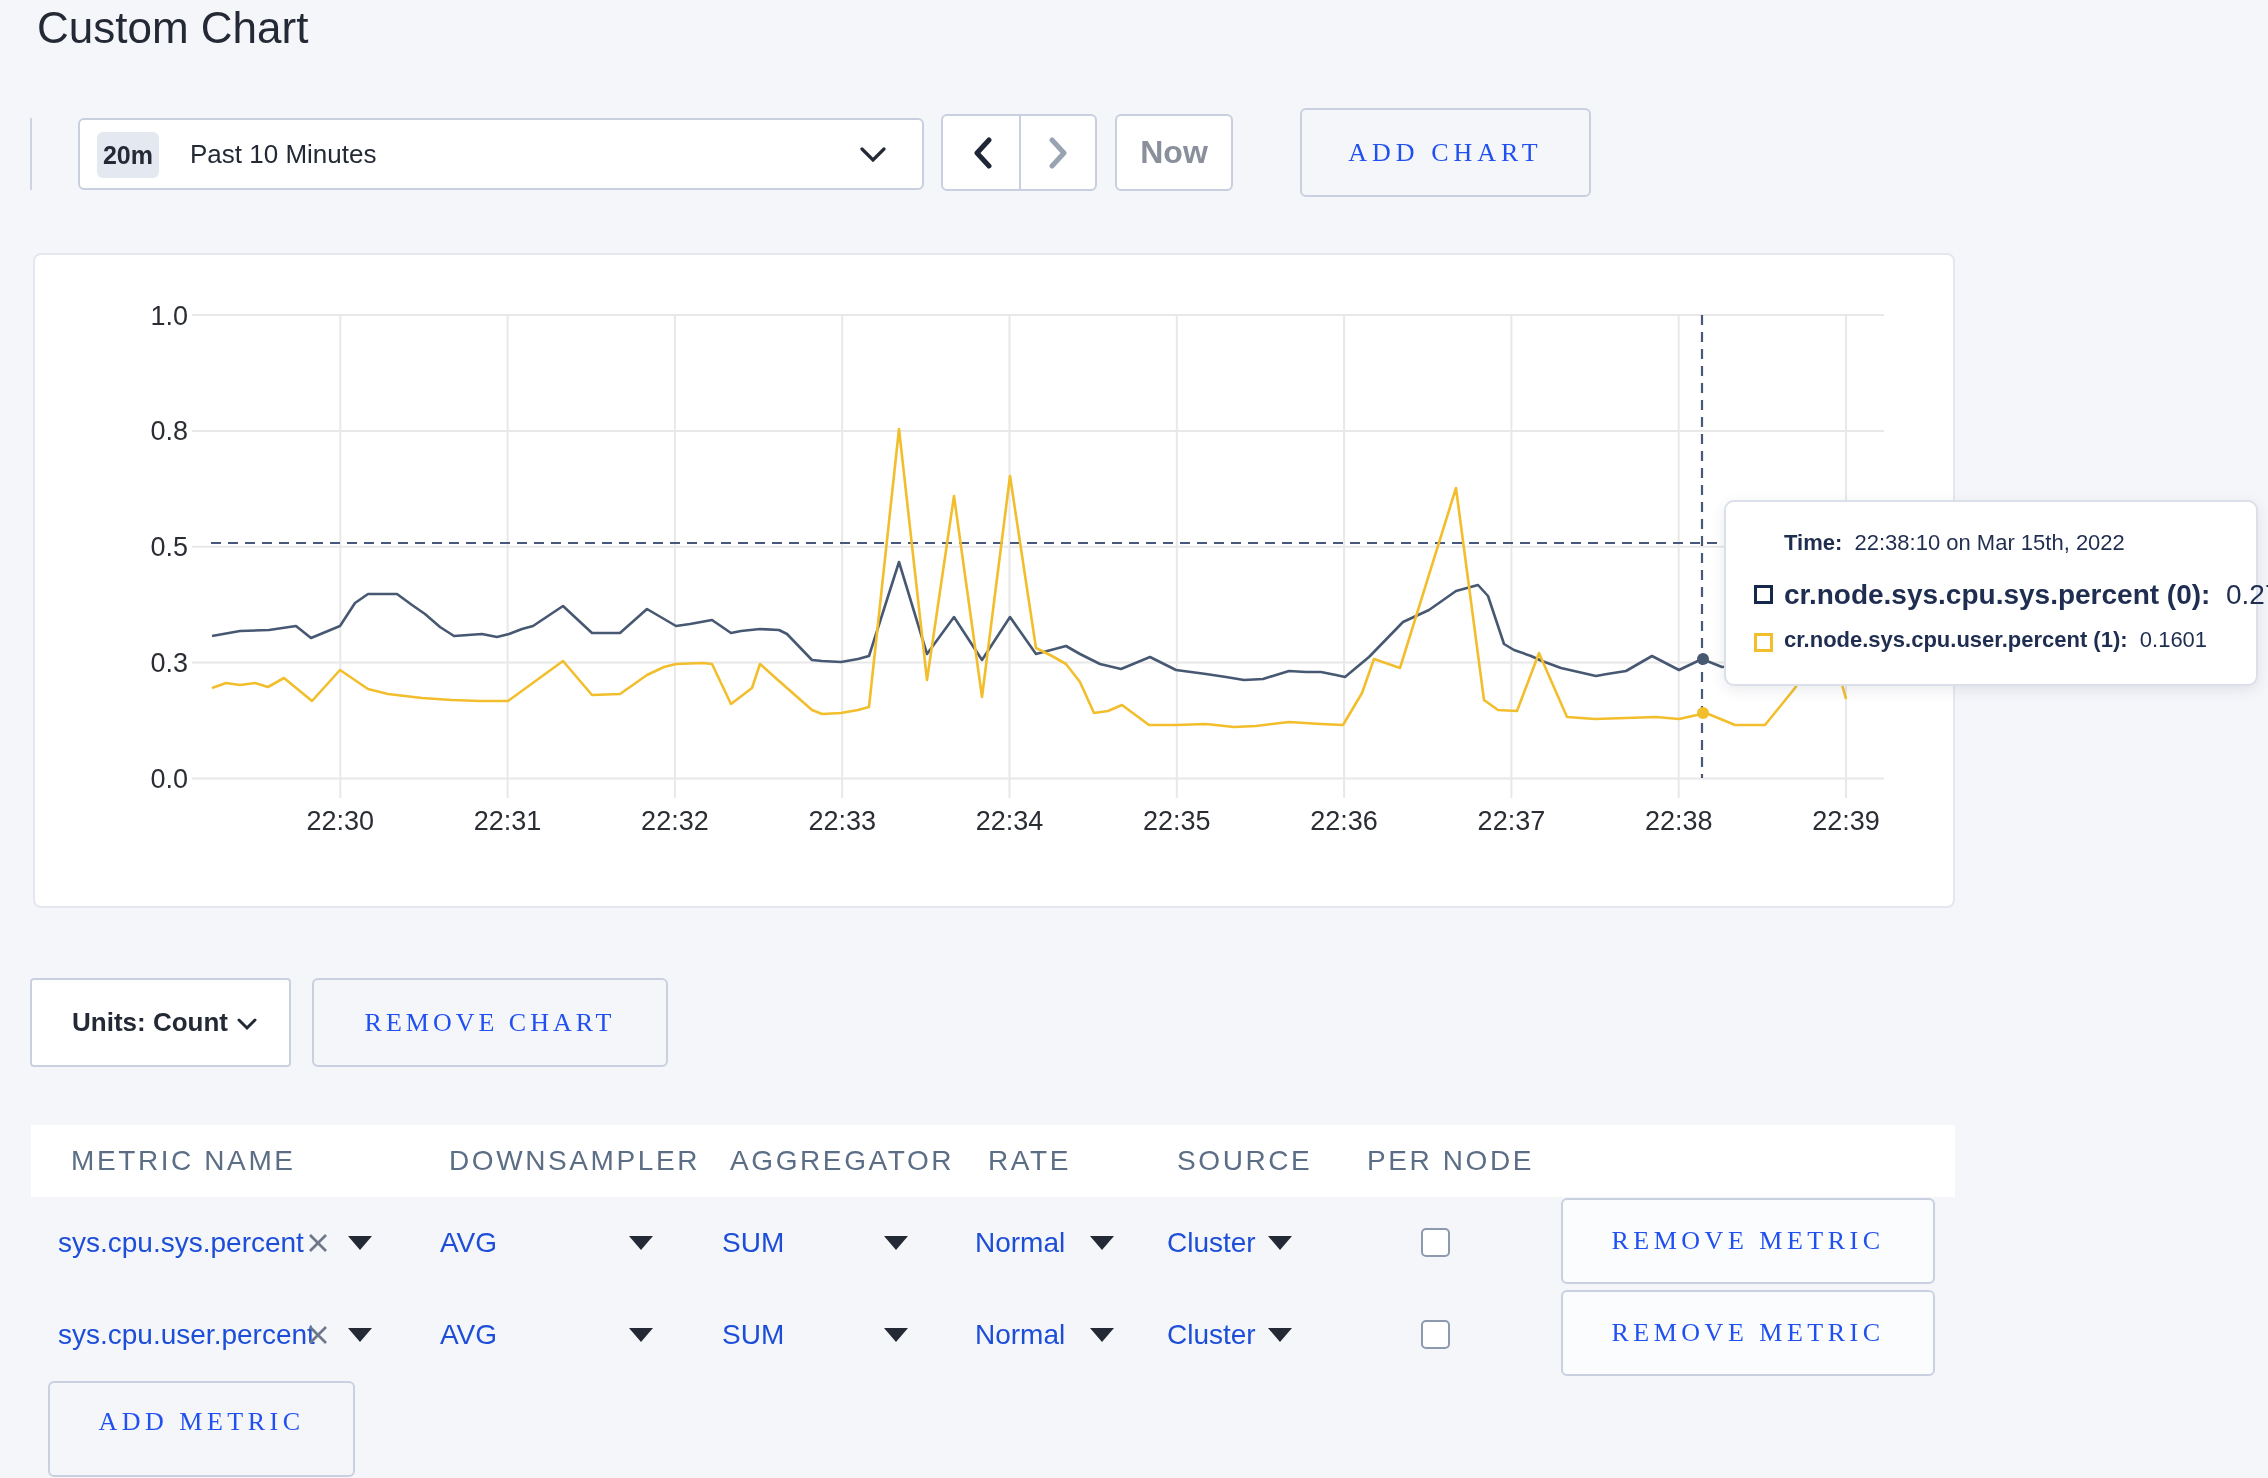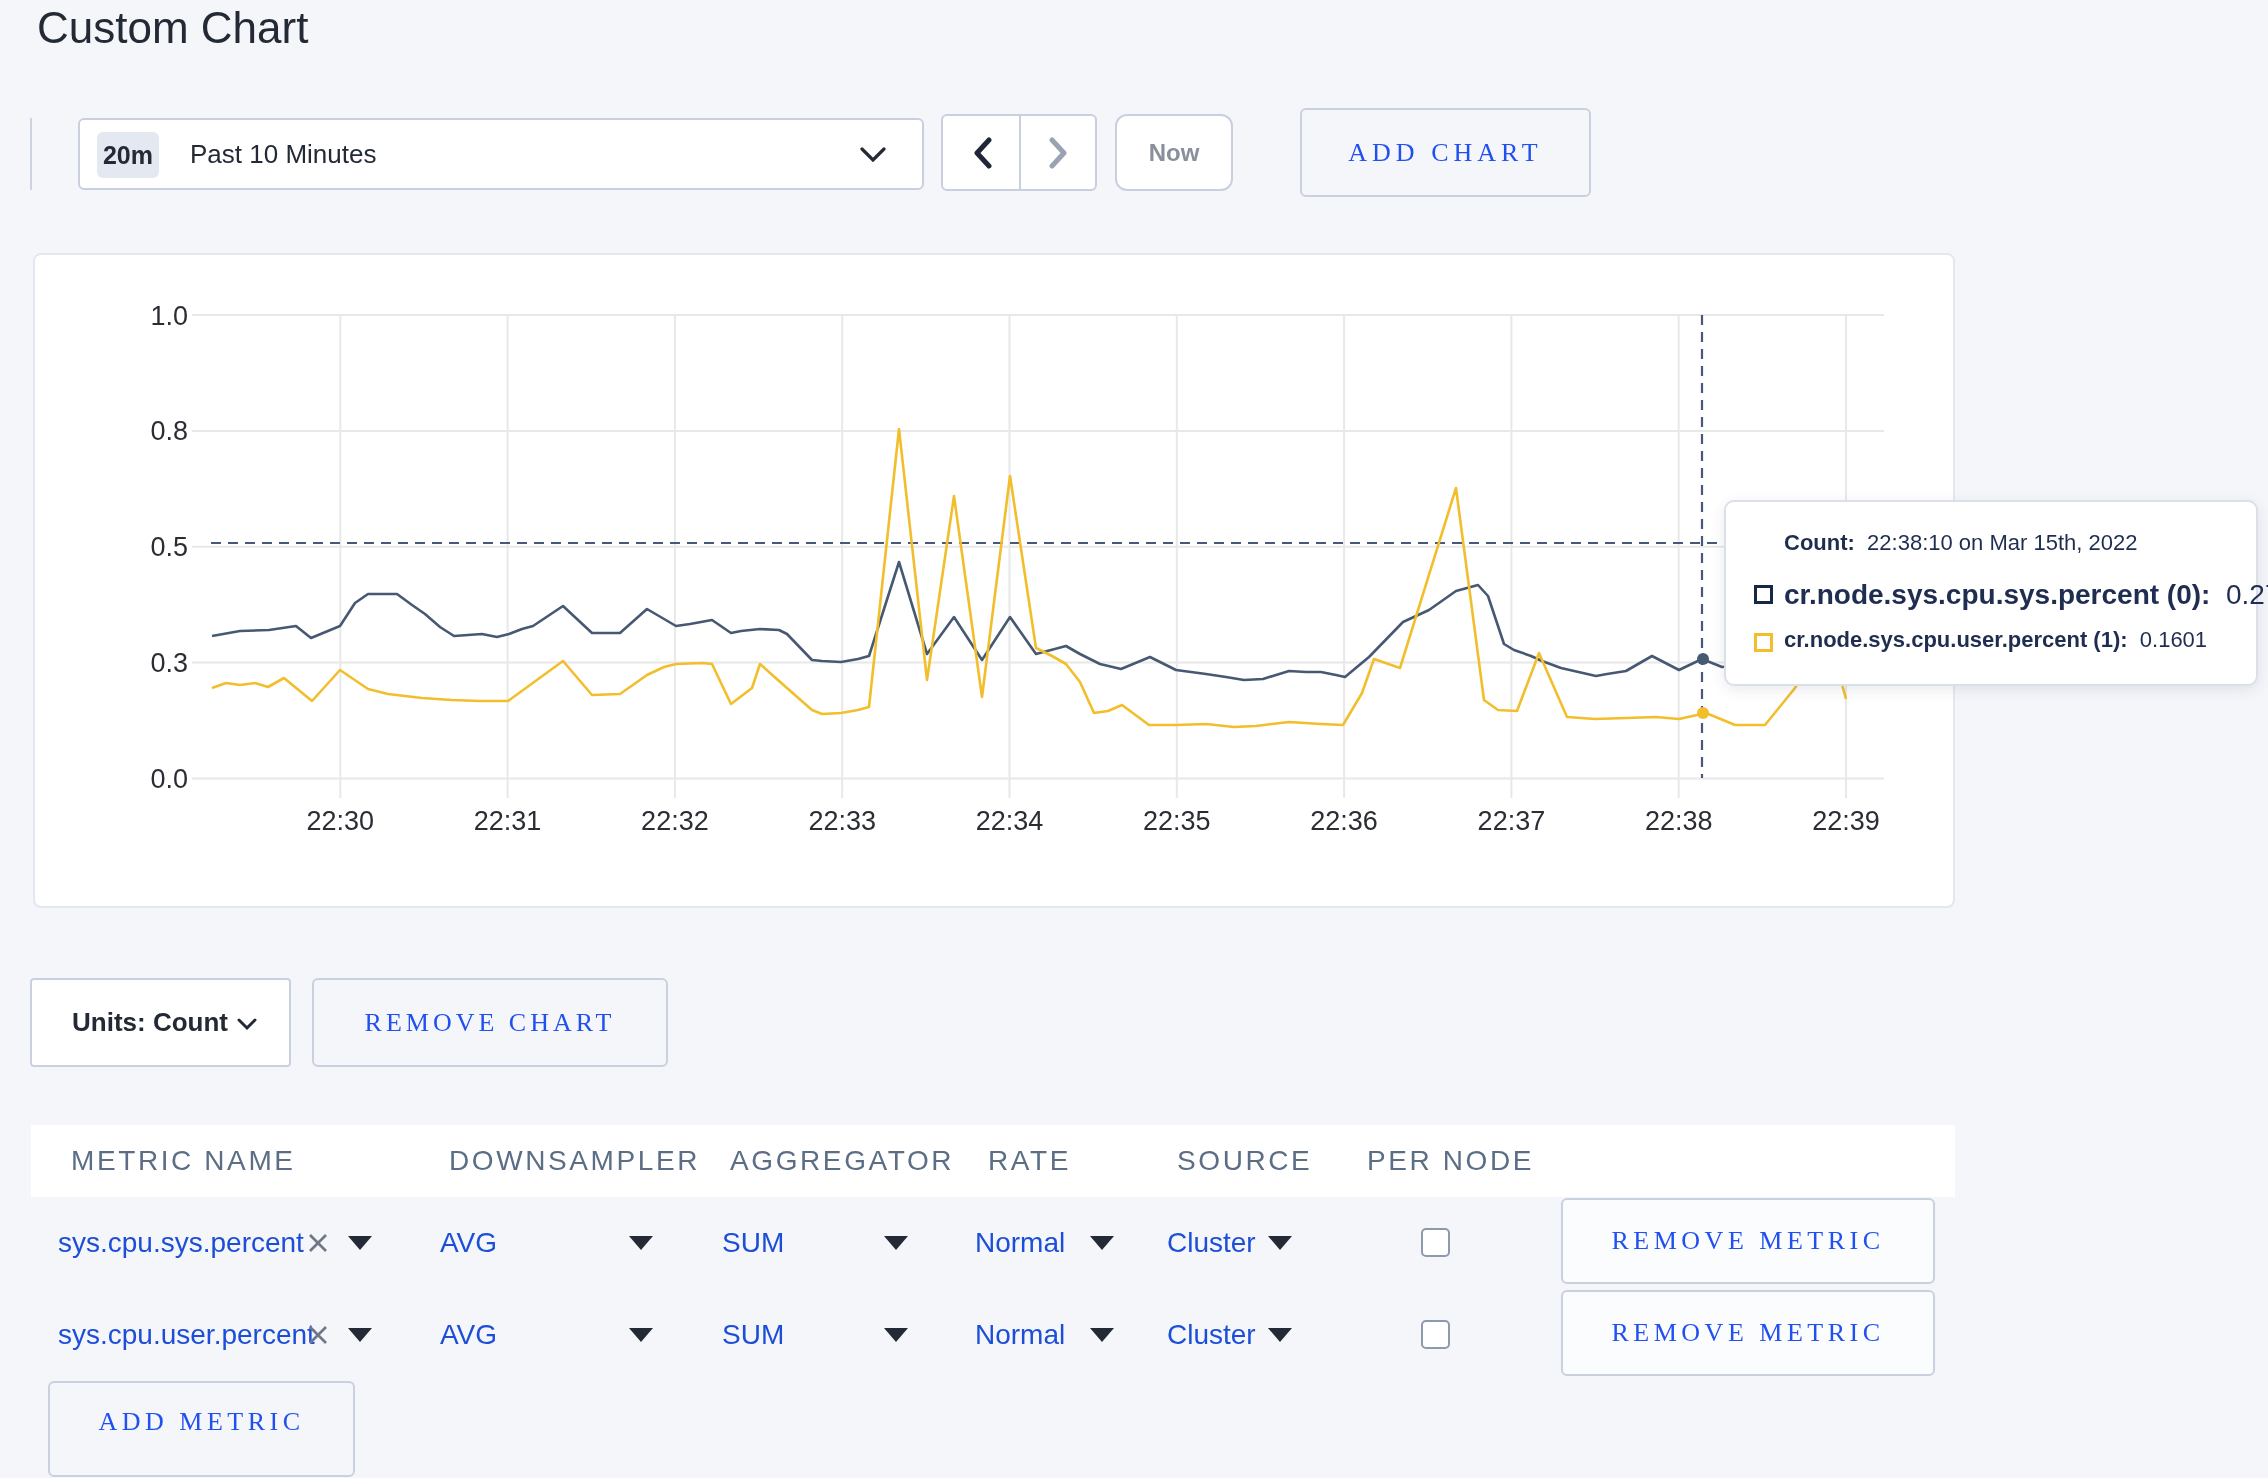--- a/index.html
+++ b/index.html
@@ -24,21 +24,21 @@
 </div>
 <div class="abs" style="left:941px; top:114px; width:156px; height:77px; background:#fff; border:2px solid #c8d0e0; border-radius:6px;">
   <div class="abs" style="left:76px; top:0px; width:2px; height:73px; background:#c8d0e0;"></div>
   <svg class="abs" style="left:28px; top:21px;" width="22" height="32" viewBox="0 0 22 32">
       <polyline points="18,3 6,16 18,29" fill="none" stroke="#1e2637" stroke-width="5" stroke-linecap="round" stroke-linejoin="round"></polyline>
     </svg>
   <svg class="abs" style="left:105px; top:21px;" width="22" height="32" viewBox="0 0 22 32">
       <polyline points="4,3 16,16 4,29" fill="none" stroke="#9aa3b2" stroke-width="5" stroke-linecap="round" stroke-linejoin="round"></polyline>
     </svg>
 </div>
-<div class="abs" style="left:1115px; top:114px; width:118px; height:77px; background:#fff; border:2px solid #c8d0e0; border-radius:12px; text-align:center; line-height:73px; font-size:24px; font-weight:bold; color:#8a8f9c;">Now</div>
+<div class="abs" style="left:1115px; top:114px; width:118px; height:77px; background:#fff; border:2px solid #c8d0e0; border-radius:6px; text-align:center; line-height:73px; font-size:32px; font-weight:bold; color:#8a8f9c;">Now</div>
 <div class="btn" style="left:1300px; top:108px; width:291px; height:89px; line-height:85px; letter-spacing:5px;">ADD CHART</div>
 
 <div class="abs" style="left:33px; top:253px; width:1922px; height:655px; background:#fff; border:2px solid #e4e7ef; border-radius:8px;"></div>
 <svg class="abs" style="left:0; top:0;" width="2268" height="1478" viewBox="0 0 2268 1478">
 <line x1="192" y1="315.0" x2="1884" y2="315.0" stroke="#e8e8e8" stroke-width="2"></line>
 <text x="188" y="324.5" text-anchor="end" class="ax">1.0</text>
 <line x1="192" y1="430.9" x2="1884" y2="430.9" stroke="#e8e8e8" stroke-width="2"></line>
 <text x="188" y="440.4" text-anchor="end" class="ax">0.8</text>
 <line x1="192" y1="546.7" x2="1884" y2="546.7" stroke="#e8e8e8" stroke-width="2"></line>
 <text x="188" y="556.2" text-anchor="end" class="ax">0.5</text>
@@ -68,21 +68,21 @@
 <text x="1846.0" y="830" text-anchor="middle" class="ax">22:39</text>
 <line x1="211" y1="543" x2="1884" y2="543" stroke="#47587b" stroke-width="2.2" stroke-dasharray="10 7"></line>
 <line x1="1702" y1="315" x2="1702" y2="778" stroke="#47587b" stroke-width="2.2" stroke-dasharray="10 7"></line>
 <polyline points="212,636 240,631 269,630 296,626 311,638 340,626 355,603 368,594 397,594 412,605 425,614 440,627 454,636 468,635 482,634 497,637 509,634 522,629 533,626 563,606 592,633 620,633 647,609 676,626 690,624 712,620 731,633 741,631 760,629 779,630 787,634 812,660 822,661 841,662 858,659 869,656 899,562 927,654 954,617 982,660 1010,617 1036,654 1066,646 1080,654 1100,664 1121,669 1150,657 1176,670 1206,674 1226,677 1244,680 1263,679 1289,671 1306,672 1321,672 1336,675 1345,677 1369,657 1403,622 1429,610 1456,591 1478,585 1488,596 1504,644 1514,650 1531,656 1542,661 1561,668 1596,676 1607,674 1626,671 1652,656 1679,670 1702,659 1722,667 1756,664 1790,667 1812,660 1846,664" fill="none" stroke="#475872" stroke-width="2.6" stroke-linejoin="round"></polyline>
 <polyline points="212,688 226,683 240,685 255,683 268,687 284,678 312,701 340,670 368,689 388,694 422,698 452,700 480,701 508,701 563,661 592,695 620,694 647,675 664,667 676,664 703,663 712,664 731,704 752,688 760,664 779,681 787,688 812,710 822,714 841,713 858,710 869,707 899,429 927,680 954,496 982,697 1010,476 1036,648 1052,656 1066,664 1080,682 1094,713 1108,711 1122,705 1149,725 1176,725 1206,724 1234,727 1256,726 1289,722 1321,724 1343,725 1362,693 1374,659 1400,668 1456,488 1484,700 1498,710 1517,711 1539,653 1567,717 1595,719 1626,718 1656,717 1679,719 1706,713 1735,725 1765,725 1795,688 1808,666 1837,666 1846,699" fill="none" stroke="#f2be2c" stroke-width="2.6" stroke-linejoin="round"></polyline>
 <circle cx="1703" cy="659" r="6" fill="#475872"></circle>
 <circle cx="1703" cy="713" r="6" fill="#f2be2c"></circle>
 </svg>
 
 <div class="abs" style="left:1724px; top:500px; width:534px; height:186px; background:#fff; border:2px solid #dadfe9; border-radius:10px; box-shadow:0 4px 14px rgba(40,50,80,0.10); color:#1f2d50;">
-  <div class="abs" style="left:58px; top:28px; font-size:22px; white-space:nowrap;"><b>Count:</b>&nbsp;&nbsp;22:38:10 on Mar 15th, 2022</div>
+  <div class="abs" style="left:58px; top:28px; font-size:22px; white-space:nowrap;"><b>Time:</b>&nbsp;&nbsp;22:38:10 on Mar 15th, 2022</div>
   <div class="abs" style="left:28px; top:83px; width:19px; height:19px; border:3px solid #152849;"></div>
   <div class="abs" style="left:58px; top:77px; font-size:28px; font-weight:bold; white-space:nowrap;">cr.node.sys.cpu.sys.percent (0):&nbsp;&nbsp;<span style="font-weight:normal;">0.2732</span></div>
   <div class="abs" style="left:28px; top:131px; width:19px; height:19px; border:3px solid #f2be2c;"></div>
   <div class="abs" style="left:58px; top:125px; font-size:22px; font-weight:bold; white-space:nowrap;">cr.node.sys.cpu.user.percent (1):&nbsp;&nbsp;<span style="font-weight:normal;">0.1601</span></div>
 </div>
 
 <div class="abs" style="left:30px; top:978px; width:261px; height:89px; background:#fff; border:2px solid #c9d1e0; border-radius:4px;padding-left:37px;">
   <div class="abs" style="left:40px; top:0; line-height:85px; font-size:26px; font-weight:bold; color:#242a35;">Units: Count</div>
   <svg class="abs" style="right:32px; top:38px;" width="20" height="13" viewBox="0 0 20 13">
       <polyline points="2,2 10,10 18,2" fill="none" stroke="#242a35" stroke-width="3" stroke-linecap="round"></polyline>

